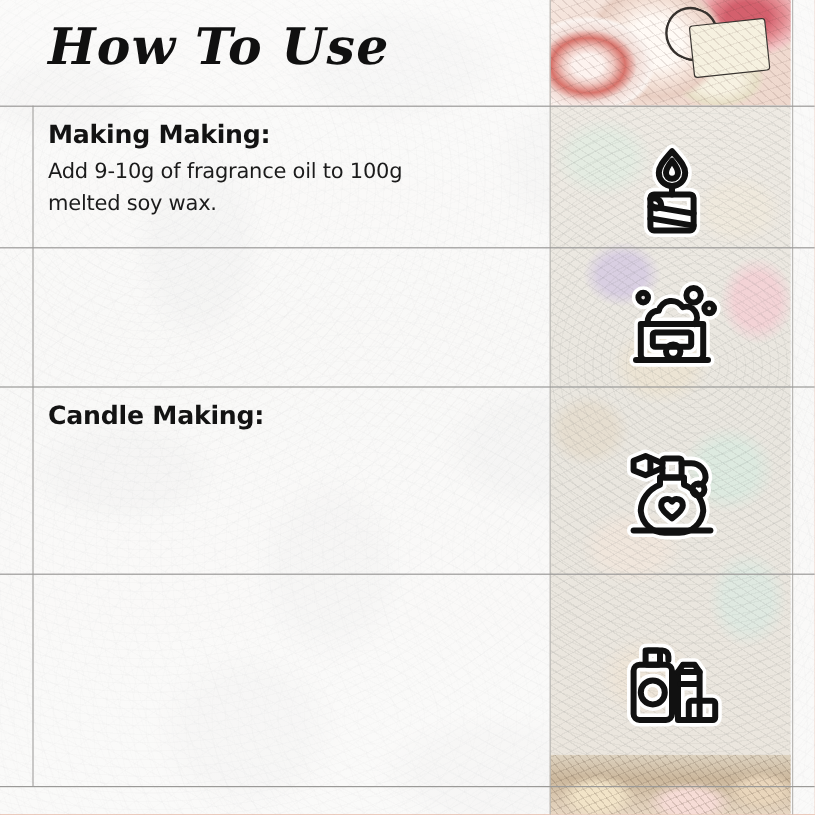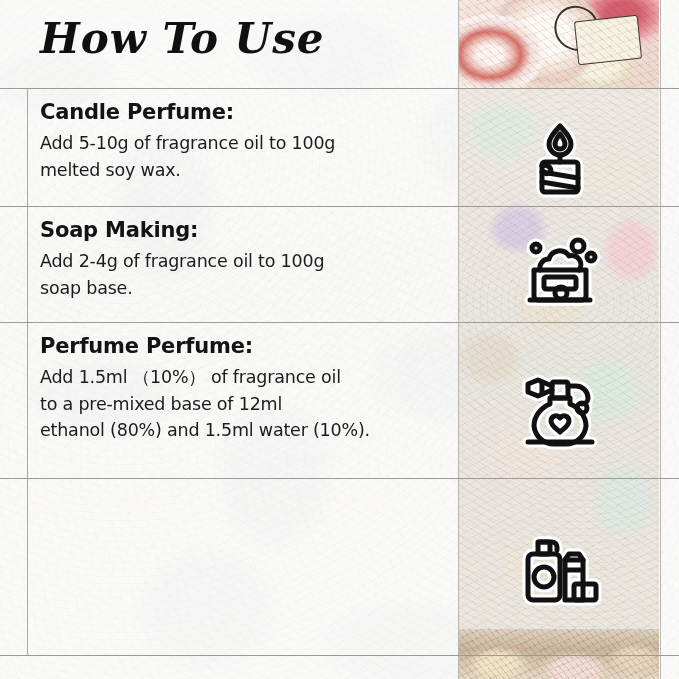--- a/index.html
+++ b/index.html
@@ -276,22 +276,22 @@
 
   <div class="hrule" style="top:88px;"></div>
   <div class="hrule" style="top:206px;"></div>
   <div class="hrule" style="top:322px;"></div>
   <div class="hrule" style="top:478px;"></div>
   <div class="hrule" style="top:655px;"></div>
 
   <div class="title">How To Use</div>
 
   <div class="row" style="top:100px;">
-    <p class="row-head">Candle Perfume:</p>
-    <p class="row-body">Add 5-10g of fragrance oil to 100g
+    <p class="row-head">Making Making:</p>
+    <p class="row-body">Add 9-10g of fragrance oil to 100g
 melted soy wax.</p>
   </div>
   <div class="icon-wrap" style="top:106px;">
     <svg viewBox="0 0 96 96">
       <g class="ico-halo">
         <path d="M48 20 C40 29 37 33 37 38 a11 11 0 0 0 22 0 C59 33 56 29 48 20 Z"></path>
         <path d="M48 28 C44 33 43 35 43 38 a5 5 0 0 0 10 0 C53 35 52 33 48 28 Z"></path>
         <path d="M48 49 v7"></path>
         <rect x="30" y="56" width="36" height="30" rx="3"></rect>
         <path d="M30 66 L66 72"></path>
@@ -303,25 +303,20 @@
         <path d="M48 28 C44 33 43 35 43 38 a5 5 0 0 0 10 0 C53 35 52 33 48 28 Z"></path>
         <path d="M48 49 v7"></path>
         <rect x="30" y="56" width="36" height="30" rx="3"></rect>
         <path d="M30 66 L66 72"></path>
         <path d="M30 76 L66 82"></path>
         <path d="M30 60 a6 6 0 0 1 9 5 a4 4 0 0 1 -7 1"></path>
       </g>
     </svg>
   </div>
 
-  <div class="row" style="top:218px;">
-    <p class="row-head">Soap Making:</p>
-    <p class="row-body">Add 2-4g of fragrance oil to 100g
-soap base.</p>
-  </div>
   <div class="icon-wrap" style="top:222px;">
     <svg viewBox="0 0 96 96">
       <g class="ico-halo">
         <path d="M18 78 h60"></path>
         <path d="M22 48 h52 v26 a4 4 0 0 1 -4 4 H26 a4 4 0 0 1 -4 -4 Z"></path>
         <rect x="32" y="55" width="32" height="12" rx="2"></rect>
         <path d="M28 48 a9 9 0 0 1 9 -11 a11 11 0 0 1 20 -3 a9 9 0 0 1 10 14"></path>
         <circle cx="24" cy="26" r="4"></circle>
         <circle cx="66" cy="24" r="6"></circle>
         <circle cx="79" cy="35" r="4"></circle>
@@ -334,24 +329,21 @@
         <path d="M28 48 a9 9 0 0 1 9 -11 a11 11 0 0 1 20 -3 a9 9 0 0 1 10 14"></path>
         <circle cx="24" cy="26" r="4"></circle>
         <circle cx="66" cy="24" r="6"></circle>
         <circle cx="79" cy="35" r="4"></circle>
         <circle cx="49" cy="71" r="6"></circle>
       </g>
     </svg>
   </div>
 
   <div class="row" style="top:334px;">
-    <p class="row-head">Perfume Perfume:</p>
-    <p class="row-body">Add 1.5ml （10%） of fragrance oil
-to a pre-mixed base of 12ml
-ethanol (80%) and 1.5ml water (10%).</p>
+    <p class="row-head">Candle Making:</p>
   </div>
   <div class="icon-wrap" style="top:360px;">
     <svg viewBox="0 0 96 96">
       <g class="ico-halo">
         <path d="M16 82 h64"></path>
         <path d="M38 38 h20 v6 c10 4 16 13 16 22 a20 20 0 0 1 -20 18 h-12 a20 20 0 0 1 -20 -18 c0 -9 6 -18 16 -22 Z"></path>
         <rect x="40" y="22" width="16" height="16" rx="2"></rect>
         <path d="M48 58 c-3 -4 -9 -2 -9 3 c0 5 6 8 9 11 c3 -3 9 -6 9 -11 c0 -5 -6 -7 -9 -3 Z"></path>
         <path d="M56 26 h8 a12 12 0 0 1 12 12 a6 6 0 0 1 -6 6"></path>
         <circle cx="70" cy="48" r="5"></circle>

